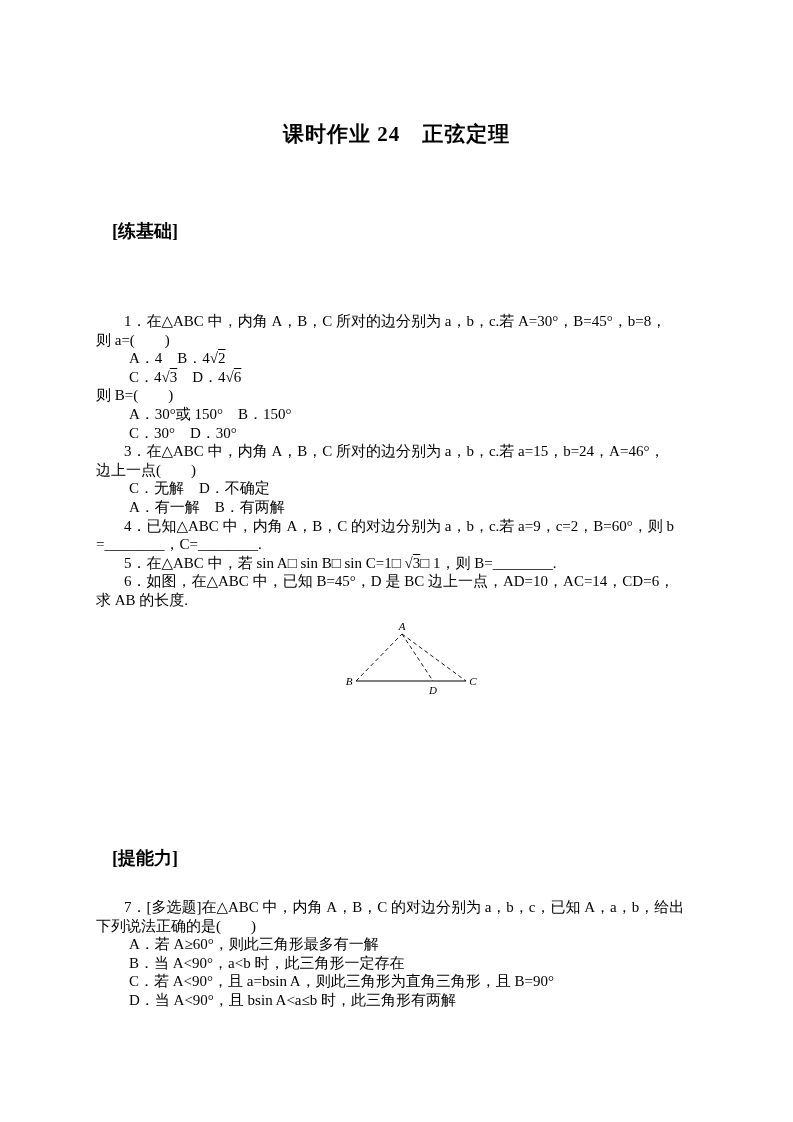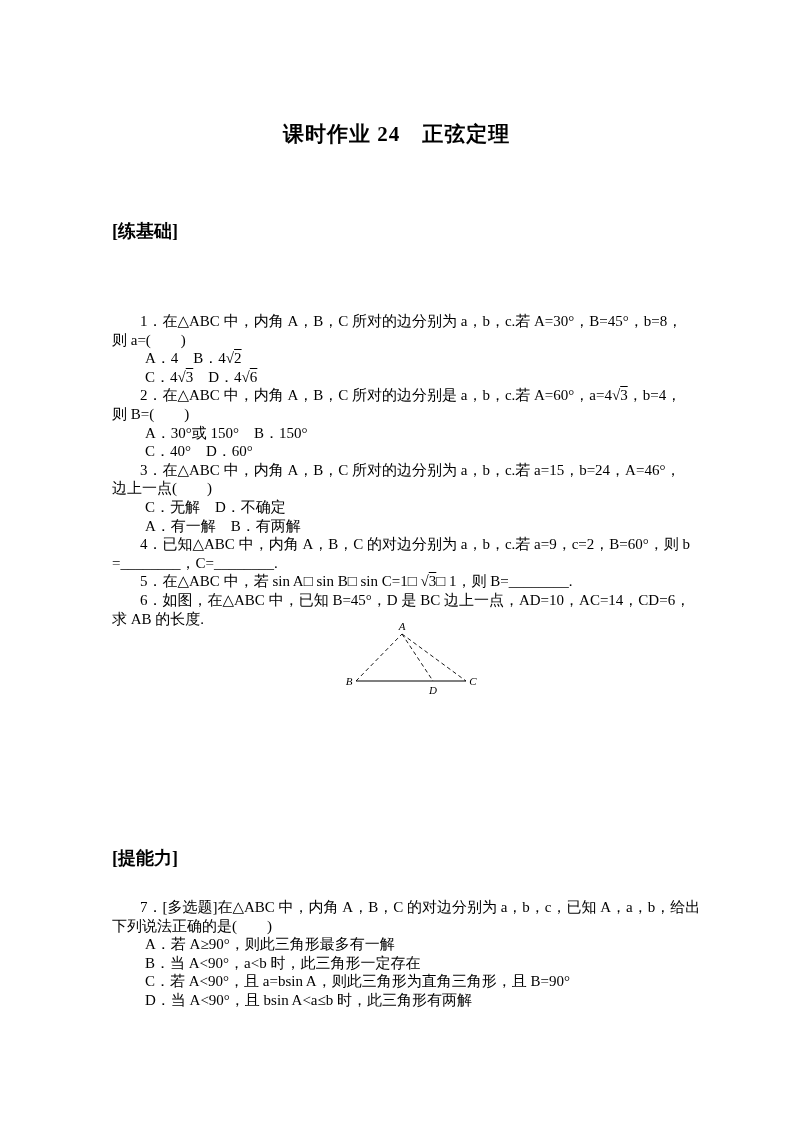--- a/index.html
+++ b/index.html
@@ -10,21 +10,21 @@
   }
   .title {
     position:absolute; top:120px; left:0; width:100%; text-align:center;
     font-size:21px; font-weight:bold; margin:0; letter-spacing:1px; white-space:pre;
   }
   .sec {
     position:absolute; left:112px; font-size:18px; font-weight:bold; white-space:pre;
   }
   .sec1 { top:219px; }
   .sec2 { top:846px; }
-  .block { position:absolute; left:112px; width:600px; font-size:15px; }
+  .block { position:absolute; left:96px; width:600px; font-size:15px; }
   .block1 { top:312px; }
   .block2 { top:898px; }
   .ln { height:18.6px; line-height:18.6px; white-space:pre; overflow:visible; }
   .q   { text-indent:28px; }
   .opt { padding-left:33px; }
   .rd  { text-decoration:overline; }
   .fig { position:absolute; top:619px; left:344px; }
   .fig text { font-size:11px; font-style:italic; font-family:"Liberation Serif",serif; fill:#000; }
   .fig line { stroke:#000; }
 </style>
@@ -36,24 +36,23 @@
   <h1 class="title">课时作业 24　正弦定理</h1>
 
   <div class="sec sec1">[练基础]</div>
 
   <div class="block block1">
     <div class="ln q">1．在△ABC 中，内角 A，B，C 所对的边分别为 a，b，c.若 A=30°，B=45°，b=8，</div>
     <div class="ln">则 a=(　　)</div>
     <div class="ln opt">A．4　B．4√<span class="rd">2</span></div>
     <div class="ln opt">C．4√<span class="rd">3</span>　D．4√<span class="rd">6</span></div>
 
-    <div class="ln q">2．在△ABC 中，内角 A，B，C 所对的边分别是 a，b，c.若 A=60°，a=4√<span class="rd">3</span>，b=4，</div>
     <div class="ln">则 B=(　　)</div>
     <div class="ln opt">A．30°或 150°　B．150°</div>
-    <div class="ln opt">C．40°　D．60°</div>
+    <div class="ln opt">C．30°　D．30°</div>
 
     <div class="ln q">3．在△ABC 中，内角 A，B，C 所对的边分别为 a，b，c.若 a=15，b=24，A=46°，</div>
     <div class="ln">边上一点(　　)</div>
     <div class="ln opt">C．无解　D．不确定</div>
     <div class="ln opt">A．有一解　B．有两解</div>
 
     <div class="ln q">4．已知△ABC 中，内角 A，B，C 的对边分别为 a，b，c.若 a=9，c=2，B=60°，则 b</div>
     <div class="ln">=________，C=________.</div>
 
     <div class="ln q">5．在△ABC 中，若 sin A□ sin B□ sin C=1□ √<span class="rd">3</span>□ 1，则 B=________.</div>
@@ -71,19 +70,19 @@
     <text x="5" y="66" text-anchor="middle">B</text>
     <text x="129" y="66" text-anchor="middle">C</text>
     <text x="89" y="75" text-anchor="middle">D</text>
   </svg>
 
   <div class="sec sec2">[提能力]</div>
 
   <div class="block block2">
     <div class="ln q">7．[多选题]在△ABC 中，内角 A，B，C 的对边分别为 a，b，c，已知 A，a，b，给出</div>
     <div class="ln">下列说法正确的是(　　)</div>
-    <div class="ln opt">A．若 A≥90°，则此三角形最多有一解</div>
+    <div class="ln opt">A．若 A≥60°，则此三角形最多有一解</div>
     <div class="ln opt">B．当 A&lt;90°，a&lt;b 时，此三角形一定存在</div>
     <div class="ln opt">C．若 A&lt;90°，且 a=bsin A，则此三角形为直角三角形，且 B=90°</div>
     <div class="ln opt">D．当 A&lt;90°，且 bsin A&lt;a≤b 时，此三角形有两解</div>
   </div>
 
 </div>
 
 </body></html>

